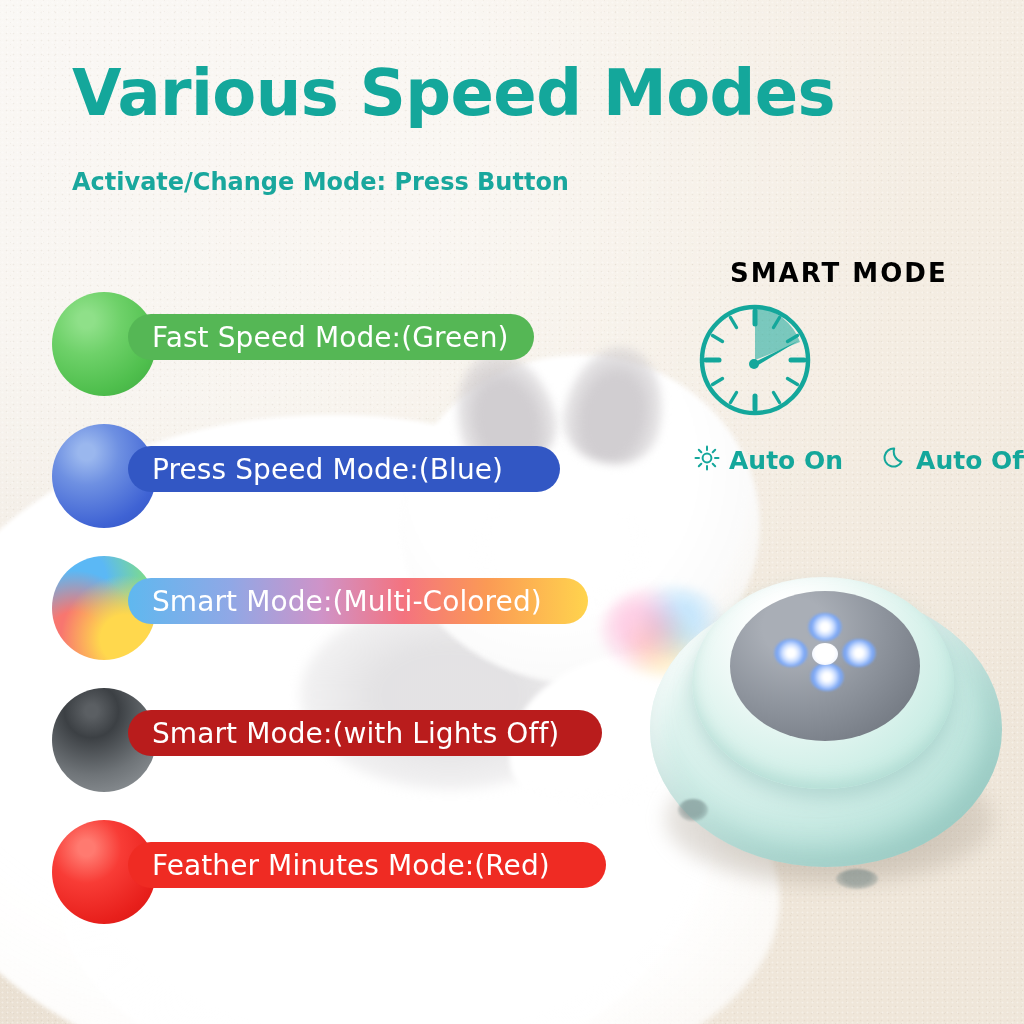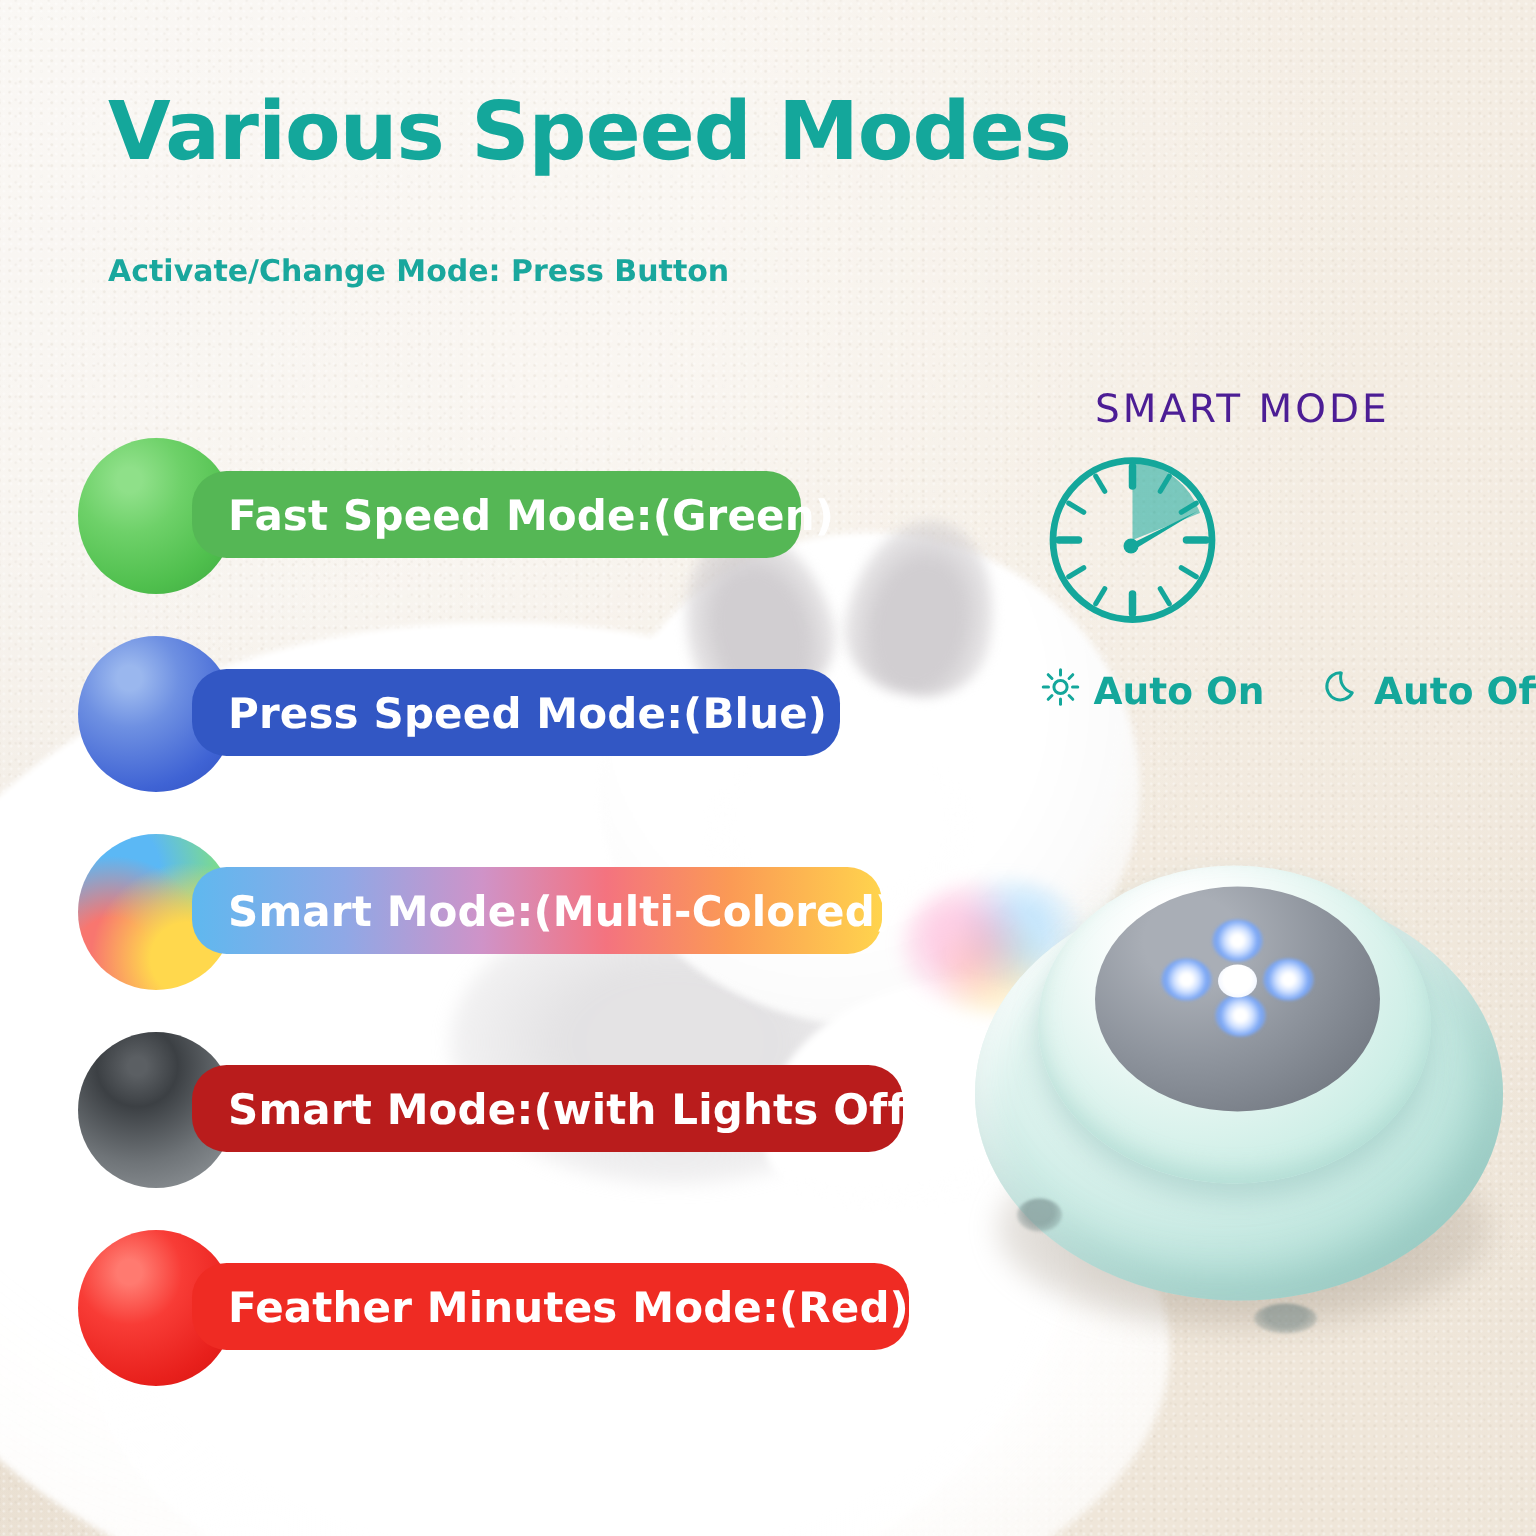--- a/index.html
+++ b/index.html
@@ -93,49 +93,49 @@
     background:
       radial-gradient(circle at 30% 45%, rgba(255,150,200,.45) 0 16%, rgba(0,0,0,0) 45%),
       radial-gradient(circle at 62% 38%, rgba(120,200,255,.40) 0 15%, rgba(0,0,0,0) 45%),
       radial-gradient(circle at 48% 68%, rgba(255,215,120,.40) 0 15%, rgba(0,0,0,0) 45%);
     filter:blur(5px);
   }
 
   
   .title{
     position:absolute; left:72px; top:56px;
-    font-size:54px; font-weight:700;
+    font-size:64px; font-weight:700;
     letter-spacing:-.6px;
     color:#14a79b;
     white-space:nowrap;
   }
   .subline{
     position:absolute; left:72px;
-    font-size:20px; font-weight:600;
+    font-size:24px; font-weight:600;
     color:#19a79d;
     white-space:nowrap;
   }
   .subline.one { top:168px; }
   .subline.two { top:210px; }
 
   
   .mode-row{ position:absolute; left:0; }
   .sphere{
     position:absolute; left:52px; top:0;
     width:104px; height:104px; border-radius:50%;
     z-index:1;
   }
   .pill{
     position:absolute; top:22px;
-    height:58px;
+    height:46px;
     border-radius:23px;
     display:flex; align-items:center;
     padding:0 22px 0 24px;
     color:#ffffff;
-    font-size:28px; font-weight:700;
+    font-size:28px; font-weight:400;
     white-space:nowrap;
     z-index:2;
     letter-spacing:.1px;
   }
 
   .r-green  { top:292px; }
   .r-blue   { top:424px; }
   .r-multi  { top:556px; }
   .r-dark   { top:688px; }
   .r-red    { top:820px; }
@@ -154,22 +154,22 @@
   .pill-green{ left:128px; width:406px; background:#55b755; }
   .pill-blue { left:128px; width:432px; background:#3257c4; }
   .pill-multi{ left:128px; width:460px;
     background:linear-gradient(90deg,#5fb8ef 0%, #8fa8e6 22%, #cf93c8 42%, #f4737f 60%, #fb9a55 78%, #ffd44d 100%); }
   .pill-dark { left:128px; width:474px; background:#b91c1c; }
   .pill-red  { left:128px; width:478px; background:#ef2b23; }
 
   
   .smart-title{
     position:absolute; left:730px; top:258px;
-    font-size:26px; font-weight:400;
-    color:#4c1d95; letter-spacing:2px;
+    font-size:26px; font-weight:700;
+    color:#000000; letter-spacing:2px;
     white-space:nowrap;
   }
   .clock{
     position:absolute; left:692px; top:297px;
     width:126px; height:126px;
   }
   .mins-box{
     position:absolute; left:822px; top:307px;
     width:100px; height:112px;
     background:#14a79b;

